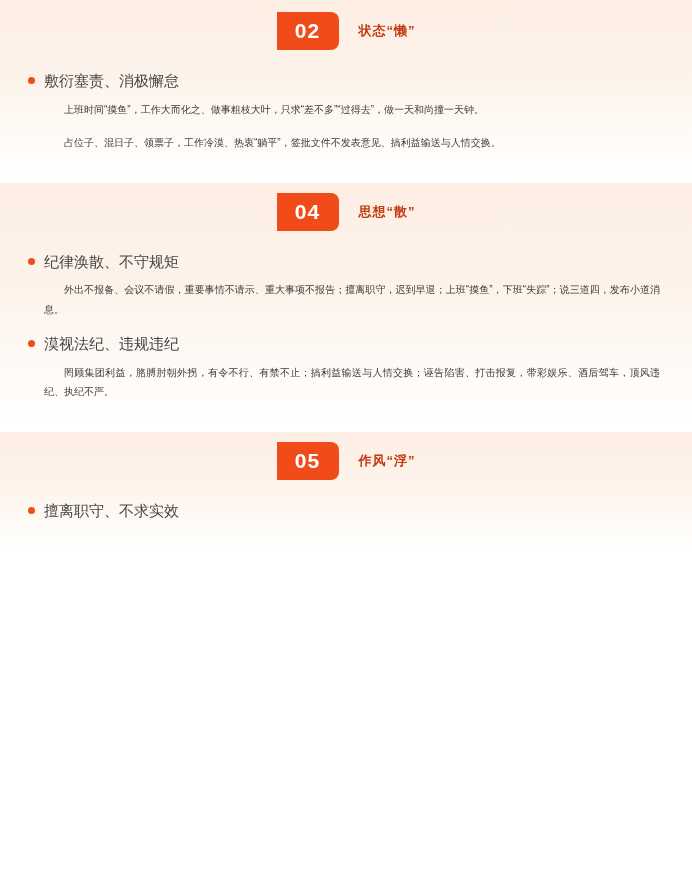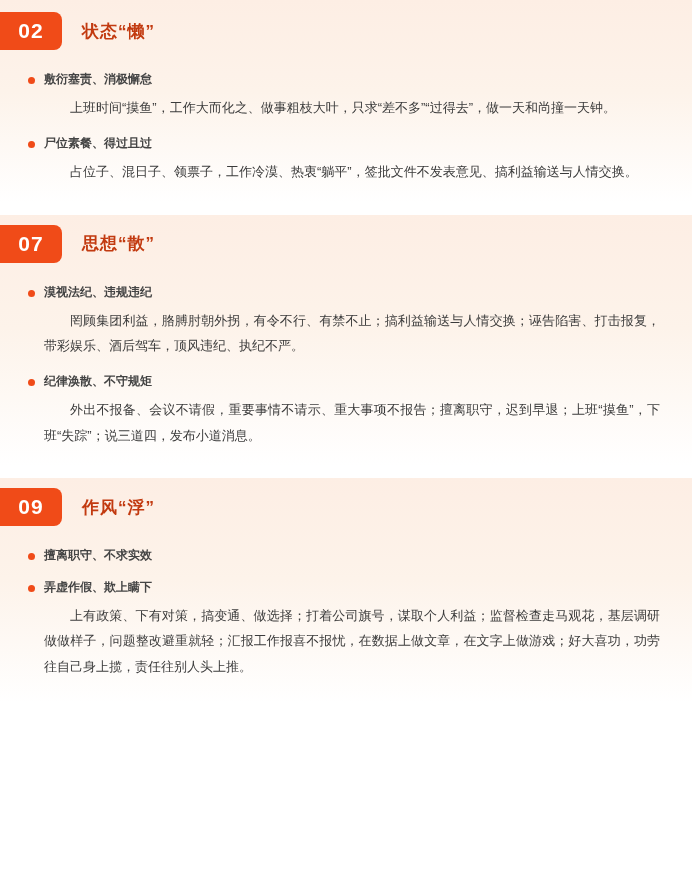--- a/index.html
+++ b/index.html
@@ -23,70 +23,71 @@
   .section {
     position: relative;
     background: linear-gradient(to bottom, #fdeee4 0%, #fdf3ea 45%, #ffffff 100%);
     padding: 0 0 18px 0;
     margin-bottom: 12px;
   }
   .section-header {
     display: flex;
     align-items: center;
     padding: 10px 0 6px 0;
+    justify-content: center;
   }
   .num-badge {
     width: 62px;
     height: 38px;
     background: #f04b18;
     color: #ffffff;
     font-size: 21px;
     font-weight: bold;
     display: flex;
     align-items: center;
     justify-content: center;
     border-radius: 0 8px 8px 0;
     letter-spacing: 1px;
     font-family: "Liberation Sans", sans-serif;
   }
   .section-title {
     margin-left: 20px;
-    font-size: 17px;
+    font-size: 13px;
     font-weight: bold;
     color: #c23a10;
     letter-spacing: 1px;
   }
   .item {
     margin: 14px 0 0 0;
     padding: 0 30px 0 28px;
   }
   .item-head {
     display: flex;
     align-items: flex-start;
-    font-size: 12px;
-    font-weight: bold;
+    font-size: 15px;
+    font-weight: normal;
     color: #444444;
     text-align: right;
   }
   .bullet {
     display: inline-block;
     width: 7px;
     height: 7px;
     border-radius: 50%;
     background: #f04b18;
     margin-top: 7px;
     margin-right: 9px;
     flex: 0 0 auto;
   }
   .item-head-text {
     line-height: 1.5;
   }
   .item-body {
     margin-top: 7px;
-    font-size: 13px;
+    font-size: 10px;
     line-height: 1.95;
     color: #3b3b3b;
     text-align: justify;
     text-indent: 2em;
     padding-left: 16px;
     padding-right: 2px;
   }
   .sec-02 { padding-top: 2px; }
   .sec-03 { }
   .sec-04 { margin-bottom: 0; padding-bottom: 24px; }
@@ -104,66 +105,55 @@
 
     <div class="item">
       <div class="item-head">
         <span class="bullet"></span>
         <span class="item-head-text">敷衍塞责、消极懈怠</span>
       </div>
       <div class="item-body">上班时间“摸鱼”，工作大而化之、做事粗枝大叶，只求“差不多”“过得去”，做一天和尚撞一天钟。</div>
     </div>
 
     <div class="item">
-      <div class="item-head">
-        <span class="bullet"></span>
-        <span class="item-head-text">尸位素餐、得过且过</span>
-      </div>
       <div class="item-body">占位子、混日子、领票子，工作冷漠、热衷“躺平”，签批文件不发表意见、搞利益输送与人情交换。</div>
     </div>
   </div>
 
   <div class="section sec-03">
     <div class="section-header">
-      <div class="num-badge">07</div>
+      <div class="num-badge">04</div>
       <div class="section-title">思想“散”</div>
+    </div>
+
+    <div class="item">
+      <div class="item-head">
+        <span class="bullet"></span>
+        <span class="item-head-text">纪律涣散、不守规矩</span>
+      </div>
+      <div class="item-body">外出不报备、会议不请假，重要事情不请示、重大事项不报告；擅离职守，迟到早退；上班“摸鱼”，下班“失踪”；说三道四，发布小道消息。</div>
     </div>
 
     <div class="item">
       <div class="item-head">
         <span class="bullet"></span>
         <span class="item-head-text">漠视法纪、违规违纪</span>
       </div>
       <div class="item-body">罔顾集团利益，胳膊肘朝外拐，有令不行、有禁不止；搞利益输送与人情交换；诬告陷害、打击报复，带彩娱乐、酒后驾车，顶风违纪、执纪不严。</div>
     </div>
-
-    <div class="item">
-      <div class="item-head">
-        <span class="bullet"></span>
-        <span class="item-head-text">纪律涣散、不守规矩</span>
-      </div>
-      <div class="item-body">外出不报备、会议不请假，重要事情不请示、重大事项不报告；擅离职守，迟到早退；上班“摸鱼”，下班“失踪”；说三道四，发布小道消息。</div>
-    </div>
   </div>
 
   <div class="section sec-04">
     <div class="section-header">
-      <div class="num-badge">09</div>
+      <div class="num-badge">05</div>
       <div class="section-title">作风“浮”</div>
     </div>
 
     <div class="item">
       <div class="item-head">
         <span class="bullet"></span>
         <span class="item-head-text">擅离职守、不求实效</span>
       </div>
     </div>
 
-    <div class="item">
-      <div class="item-head">
-        <span class="bullet"></span>
-        <span class="item-head-text">弄虚作假、欺上瞒下</span>
-      </div>
-      <div class="item-body">上有政策、下有对策，搞变通、做选择；打着公司旗号，谋取个人利益；监督检查走马观花，基层调研做做样子，问题整改避重就轻；汇报工作报喜不报忧，在数据上做文章，在文字上做游戏；好大喜功，功劳往自己身上揽，责任往别人头上推。</div>
-    </div>
   </div>
 
 </div>
 
 </body></html>

